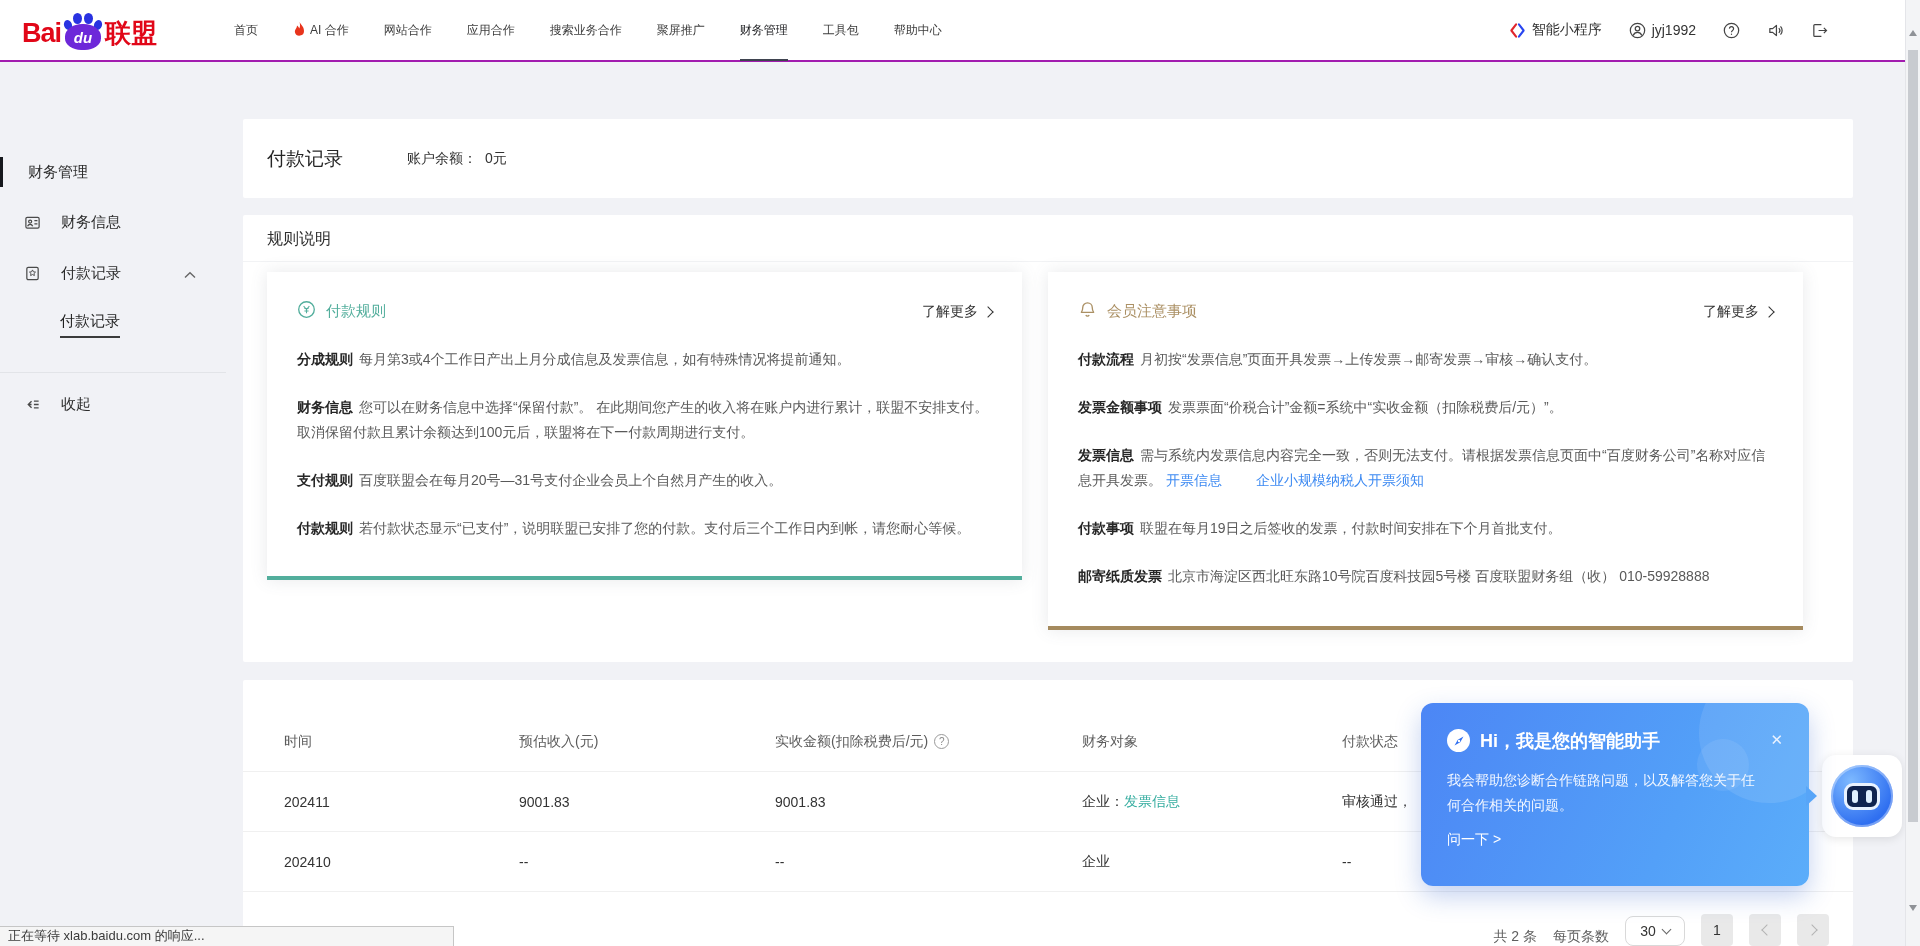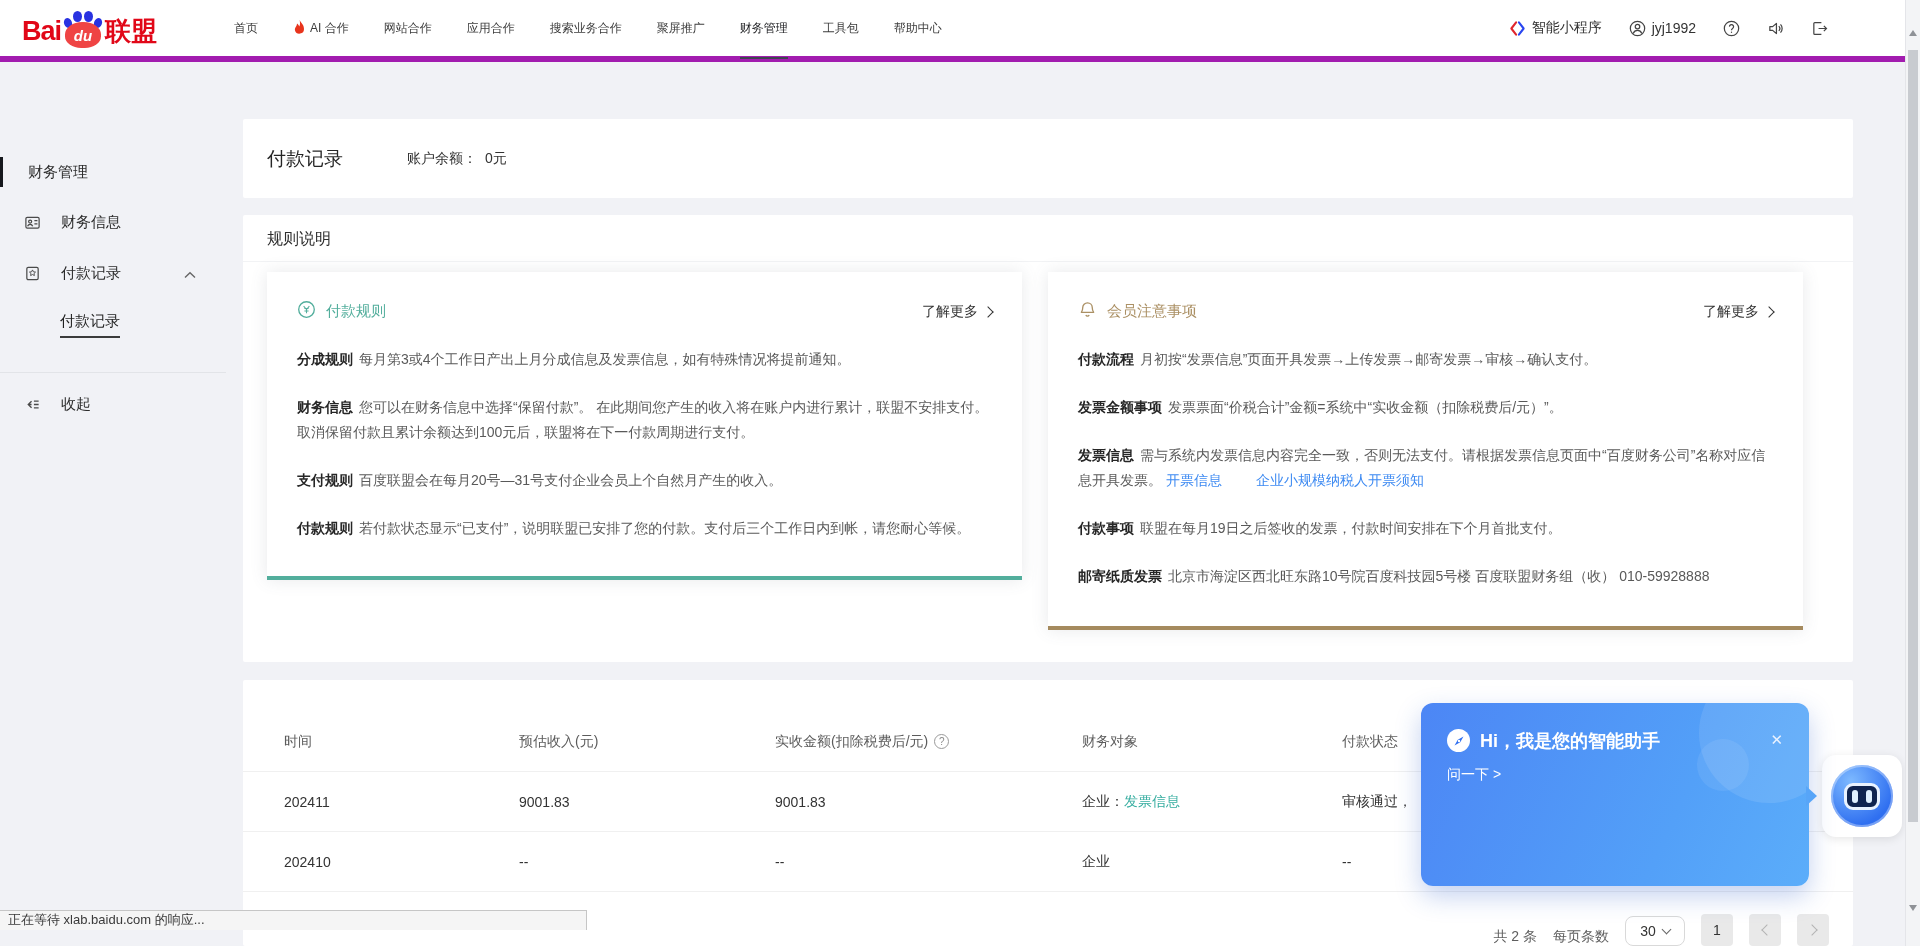--- a/index.html
+++ b/index.html
@@ -3,30 +3,30 @@
 <meta charset="utf-8">
 <style>
   * { box-sizing: border-box; }
   html,body { margin:0; padding:0; background:#e9eaee; }
   #screen {
     position:relative; width:1920px; height:946px; overflow:hidden;
     background:#f1f2f6; font-family:"Liberation Sans","DejaVu Sans",sans-serif; color:#333;
   }
   
   .topnav { position:absolute; top:0; left:0; right:0; height:62px; background:#fff;
-    border-bottom:6px solid #a21caf; display:flex; align-items:center; padding-left:22px; z-index:10; }
+    border-bottom:2px solid #a21caf; display:flex; align-items:center; padding-left:22px; z-index:10; }
   .brand { display:flex; align-items:flex-end; width:212px; cursor:pointer; }
   .brand-bai { color:#e10718; font-size:27px; font-weight:bold; letter-spacing:-1px; line-height:34px; }
   .paw { position:relative; width:42px; height:40px; margin:0 1px; }
   .paw i { position:absolute; background:#2932e1; border-radius:50%; }
   .paw .t1 { width:8px; height:10px; left:2px; top:10px; transform:rotate(-20deg); }
   .paw .t2 { width:9px; height:11px; left:11px; top:3px; }
   .paw .t3 { width:9px; height:11px; left:22px; top:3px; }
   .paw .t4 { width:8px; height:10px; left:32px; top:10px; transform:rotate(20deg); }
-  .paw .pad { position:absolute; left:3px; top:14px; width:36px; height:26px; background:#ef4444;
+  .paw .pad { position:absolute; left:3px; top:14px; width:36px; height:26px; background:#6d28d9;
     border-radius:48% 48% 45% 45%; color:#fff; font-size:15px; font-weight:bold;
     display:flex; align-items:center; justify-content:center; font-style:italic; }
   .brand-lm { color:#e10718; font-size:26px; font-weight:bold; line-height:34px; }
   .nav { display:flex; gap:35px; height:62px; }
   .nav-item { position:relative; display:flex; align-items:center; gap:4px; font-size:12px; color:#3c3c3c; cursor:pointer; }
   .nav-item.active { color:#202124; }
   .nav-item.active::after { content:""; position:absolute; left:0; right:0; bottom:0; height:2px; background:#3f4450; }
   .nav-right { margin-left:auto; display:flex; align-items:center; gap:27px; padding-right:92px; font-size:14px; color:#333; }
   .nav-util { display:flex; align-items:center; gap:6px; cursor:pointer; }
   .icon16 { width:17px; height:17px; display:inline-block; }
@@ -104,21 +104,21 @@
     border-radius:14px; z-index:24; display:flex; align-items:center; justify-content:center;
     box-shadow:0 2px 10px rgba(0,0,0,.10); cursor:pointer; }
   .robot { width:62px; height:62px; border-radius:50%;
     background:radial-gradient(circle at 32% 26%, #7db9ff, #2f6ff0 72%);
     display:flex; align-items:center; justify-content:center;
     box-shadow:inset 0 0 0 2px rgba(255,255,255,.35); }
   .robot-face { width:36px; height:27px; background:#0f2450; border-radius:9px; border:3px solid #e8f2ff;
     display:flex; gap:8px; align-items:center; justify-content:center; }
   .robot-eye { width:6px; height:13px; background:#dff0ff; border-radius:3px; }
   
-  #statusbar { position:absolute; left:0; bottom:16px; height:20px; width:587px; background:#f5f5f5;
+  #statusbar { position:absolute; left:0; bottom:0; height:20px; width:454px; background:#f5f5f5;
     border:1px solid #c6c6c6; border-left:none; border-bottom:none; font-size:13px; color:#3a3a3a;
     line-height:18px; padding-left:8px; z-index:40; }
   
   #scrollbar { position:absolute; right:0; top:0; width:15px; height:946px; background:#f3f4f6;
     border-left:1px solid #e4e5e9; z-index:50; }
   .sb-thumb { position:absolute; left:2px; right:2px; top:50px; height:772px; background:#c8cbd0; cursor:pointer; }
   .sb-up { position:absolute; left:3px; top:30px; width:0; height:0;
     border-left:4.5px solid transparent; border-right:4.5px solid transparent; border-bottom:6px solid #8f9297; }
   .sb-down { position:absolute; left:3px; top:905px; width:0; height:0;
     border-left:4.5px solid transparent; border-right:4.5px solid transparent; border-top:6px solid #8f9297; }
@@ -359,20 +359,21 @@
     <div class="as-head">
       <span class="compass">
         <svg viewBox="0 0 14 14" width="14" height="14">
             <path d="M11.5 2.5 8.2 8.2 2.5 11.5 5.8 5.8z" fill="#2f6ff0"></path>
             <circle cx="7" cy="7" r="1.2" fill="#fff"></circle>
           </svg>
       </span>
       <span>Hi，我是您的智能助手</span>
       <span class="as-close">✕</span>
     </div>
+    <div class="as-body">我会帮助您诊断合作链路问题，以及解答您关于任何合作相关的问题。</div>
     <div class="as-cta">问一下 &gt;</div>
   </div>
   <div class="as-arrow"></div>
 
   <div id="robot-widget">
     <div class="robot">
       <div class="robot-face">
           <span class="robot-eye"></span>
           <span class="robot-eye"></span>
         </div>

